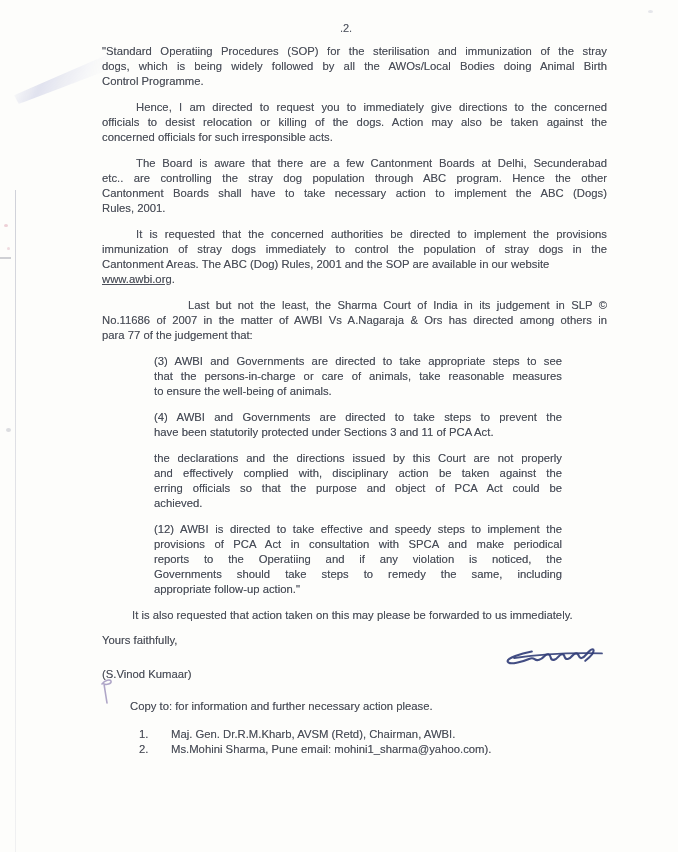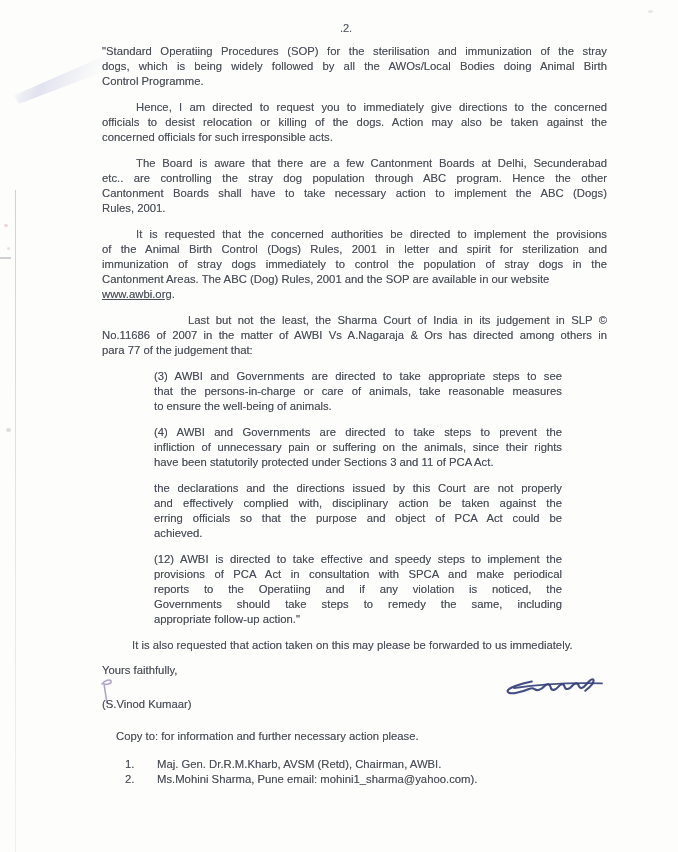--- a/index.html
+++ b/index.html
@@ -27,21 +27,21 @@
   .tlast { text-align-last:left; }
   .ind .tline:first-child { text-indent:34px; }
   .bigind .tline:first-child { text-indent:86px; }
   .quote { margin-left:52px; width:408px; color:#484d58; }
   .u { text-decoration:underline; }
   .closing { margin-left:30px; margin-bottom:0; }
 
   .signoff { margin-top:10px; }
   .sig-svg { display:block; margin:-2px -6px -3px auto; }
 
-  .copy { margin-left:14px; margin-top:17px; }
+  .copy { margin-left:28px; margin-top:17px; }
   .copy-items { margin-top:13px; }
   .copy-row { display:flex; }
   .copy-num { flex:none; width:32px; padding-left:9px; }
 
   .pen-mark { position:absolute; left:99px; top:677px; }
 
   
   .corner-shadow {
     position:absolute; left:14px; top:46px; width:118px; height:58px;
     background:linear-gradient(113deg, rgba(190,193,220,0) 10%,
@@ -103,21 +103,20 @@
           <div class="tline">The Board is aware that there are a few Cantonment Boards at Delhi, Secunderabad</div>
           <div class="tline">etc.. are controlling the stray dog population through ABC program. Hence the other</div>
           <div class="tline">Cantonment Boards shall have to take necessary action to implement the ABC (Dogs)</div>
           <div class="tline tlast">Rules, 2001.</div>
         </div>
     </div>
 
     <div class="para ind">
       <div class="lines">
           <div class="tline">It is requested that the concerned authorities be directed to implement the provisions</div>
-          <div class="tline">of the Animal Birth Control (Dogs) Rules, 2001 in letter and spirit for sterilization and</div>
           <div class="tline">immunization of stray dogs immediately to control the population of stray dogs in the</div>
           <div class="tline tlast">Cantonment Areas. The ABC (Dog) Rules, 2001 and the SOP are available in our website</div>
         </div>
       <div class="tline tlast">
         <span class="u">www.awbi.org</span><span>.</span>
       </div>
     </div>
 
     <div class="para bigind">
       <div class="lines">
@@ -131,21 +130,20 @@
       <div class="lines">
           <div class="tline">(3) AWBI and Governments are directed to take appropriate steps to see</div>
           <div class="tline">that the persons-in-charge or care of animals, take reasonable measures</div>
           <div class="tline tlast">to ensure the well-being of animals.</div>
         </div>
     </div>
 
     <div class="para quote">
       <div class="lines">
           <div class="tline">(4) AWBI and Governments are directed to take steps to prevent the</div>
-          <div class="tline">infliction of unnecessary pain or suffering on the animals, since their rights</div>
           <div class="tline tlast">have been statutorily protected under Sections 3 and 11 of PCA Act.</div>
         </div>
     </div>
 
     <div class="para quote">
       <div class="lines">
           <div class="tline">the declarations and the directions issued by this Court are not properly</div>
           <div class="tline">and effectively complied with, disciplinary action be taken against the</div>
           <div class="tline">erring officials so that the purpose and object of PCA Act could be</div>
           <div class="tline tlast">achieved.</div>

